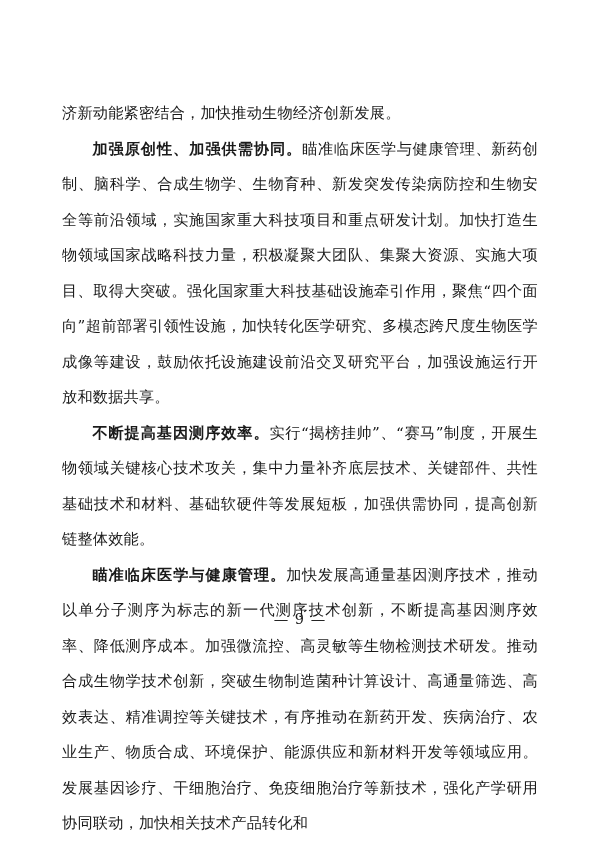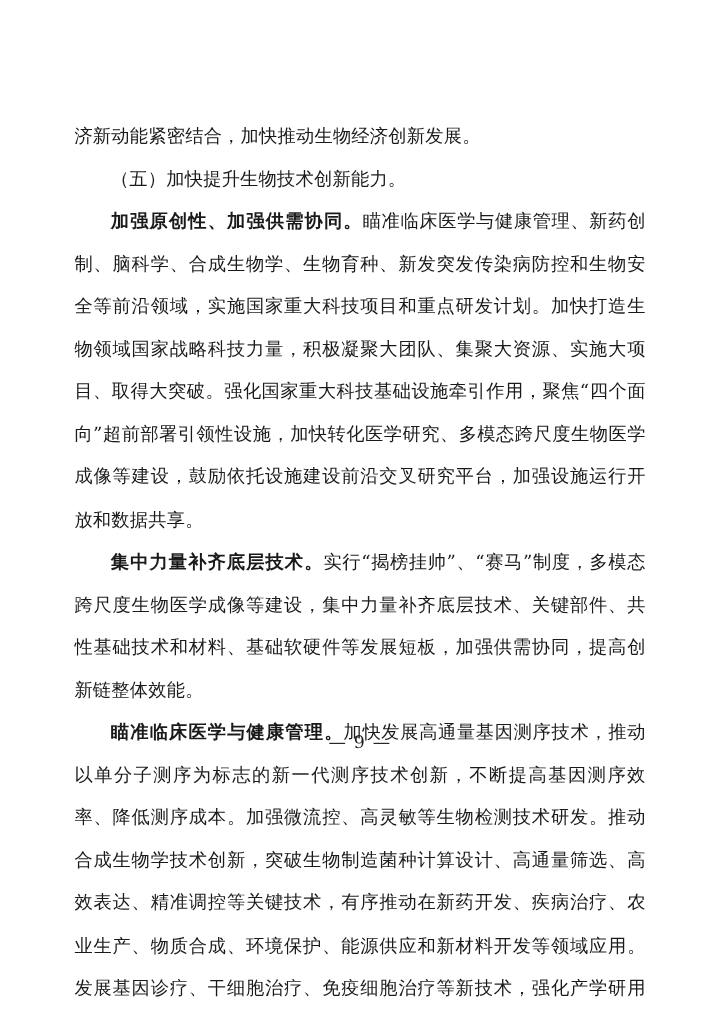--- a/index.html
+++ b/index.html
@@ -55,30 +55,27 @@
 </head>
 <body>
 
 <div class="page">
   <div class="doc-body">
 
     <p class="para cont">
       <span>济新动能紧密结合，加快推动生物经济创新发展。</span>
     </p>
 
-    <p class="para">
-      <span>（五）加快提升生物技术创新能力。</span>
-    </p>
 
     <p class="para">
       <span class="lead">加强原创性、加强供需协同。</span><span>瞄准临床医学与健康管理、新药创制、脑科学、合成生物学、生物育种、新发突发传染病防控和生物安全等前沿领域，实施国家重大科技项目和重点研发计划。加快打造生物领域国家战略科技力量，积极凝聚大团队、集聚大资源、实施大项目、取得大突破。强化国家重大科技基础设施牵引作用，聚焦“四个面向”超前部署引领性设施，加快转化医学研究、多模态跨尺度生物医学成像等建设，鼓励依托设施建设前沿交叉研究平台，加强设施运行开放和数据共享。</span>
     </p>
 
     <p class="para">
-      <span class="lead">集中力量补齐底层技术。</span><span>实行“揭榜挂帅”、“赛马”制度，多模态跨尺度生物医学成像等建设，集中力量补齐底层技术、关键部件、共性基础技术和材料、基础软硬件等发展短板，加强供需协同，提高创新链整体效能。</span>
+      <span class="lead">不断提高基因测序效率。</span><span>实行“揭榜挂帅”、“赛马”制度，开展生物领域关键核心技术攻关，集中力量补齐底层技术、关键部件、共性基础技术和材料、基础软硬件等发展短板，加强供需协同，提高创新链整体效能。</span>
     </p>
 
     <p class="para">
       <span class="lead">瞄准临床医学与健康管理。</span><span>加快发展高通量基因测序技术，推动以单分子测序为标志的新一代测序技术创新，不断提高基因测序效率、降低测序成本。加强微流控、高灵敏等生物检测技术研发。推动合成生物学技术创新，突破生物制造菌种计算设计、高通量筛选、高效表达、精准调控等关键技术，有序推动在新药开发、疾病治疗、农业生产、物质合成、环境保护、能源供应和新材料开发等领域应用。发展基因诊疗、干细胞治疗、免疫细胞治疗等新技术，强化产学研用协同联动，加快相关技术产品转化和</span>
     </p>
 
   </div>
 
   <div class="footer">— 9 —</div>
 </div>

